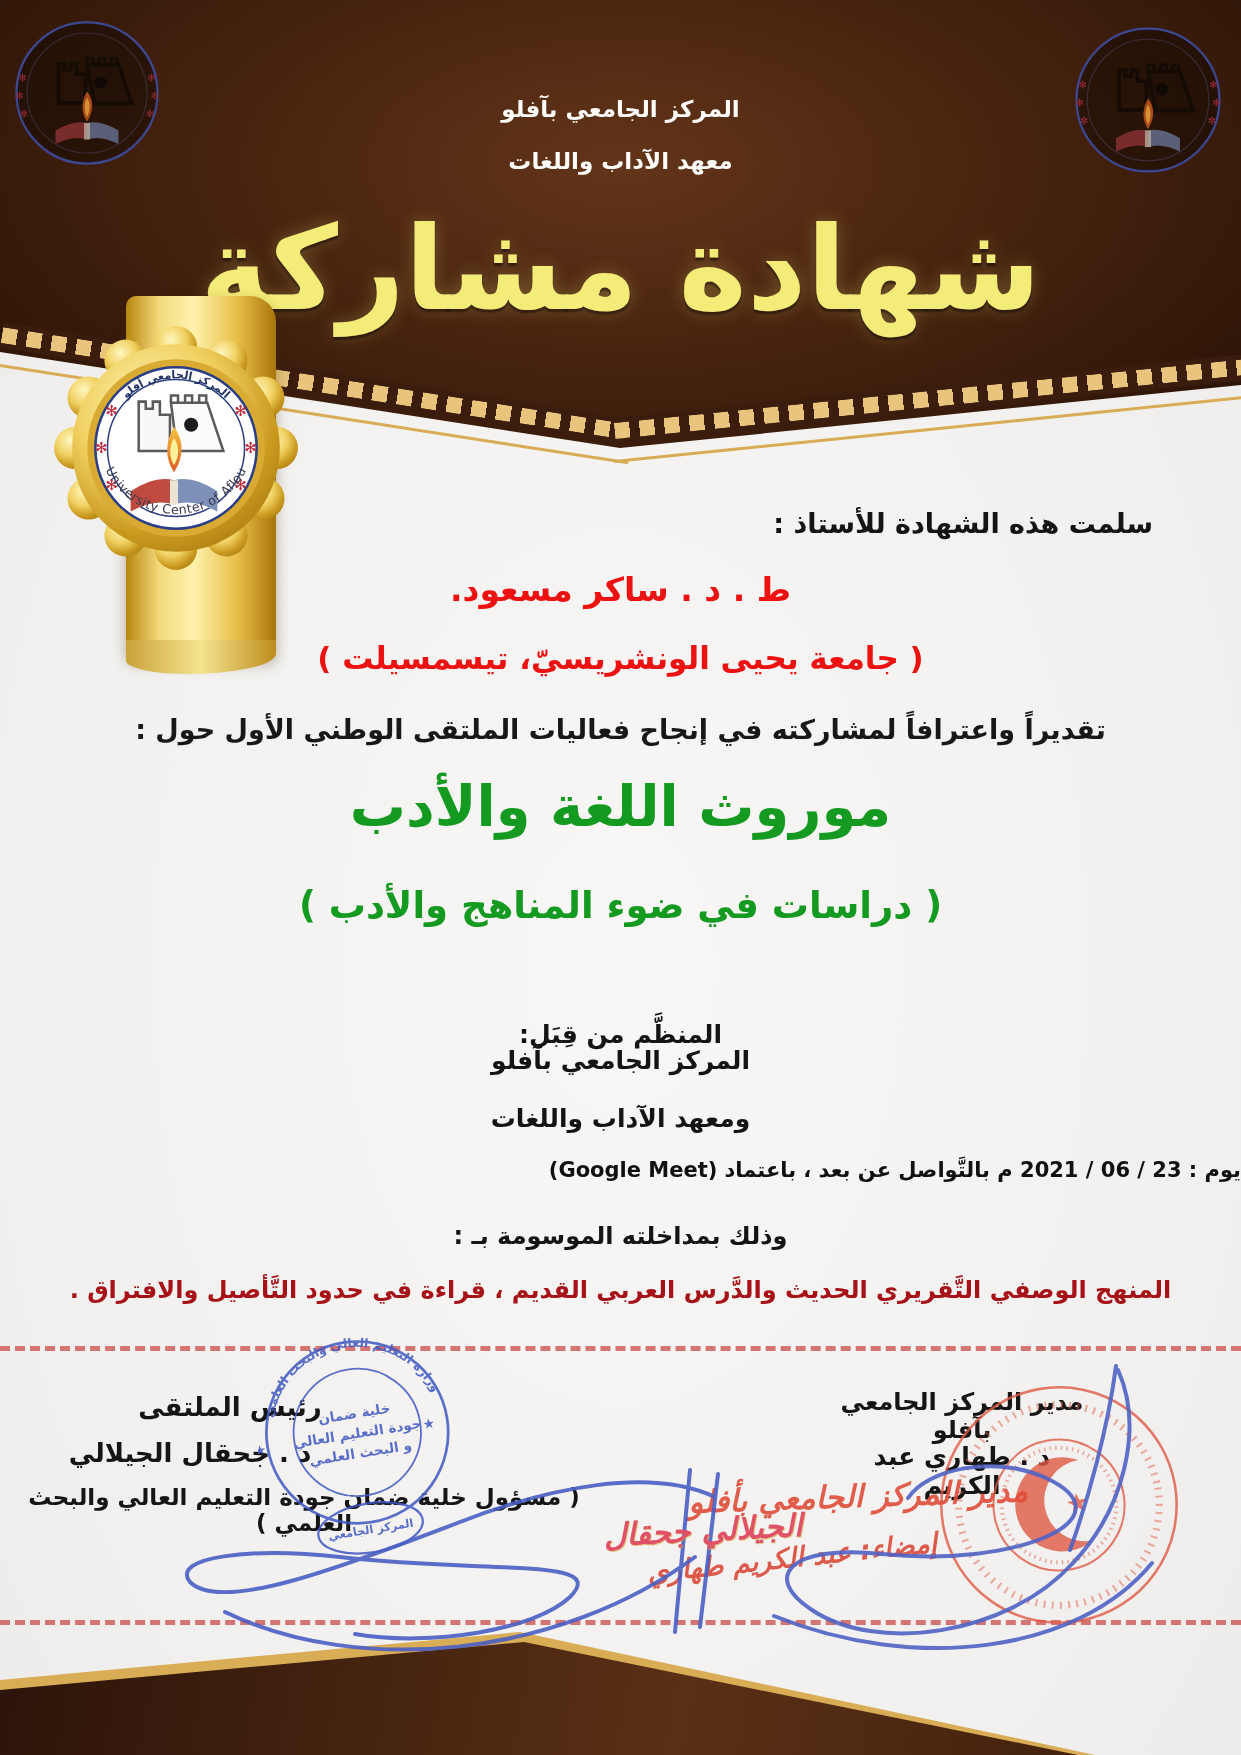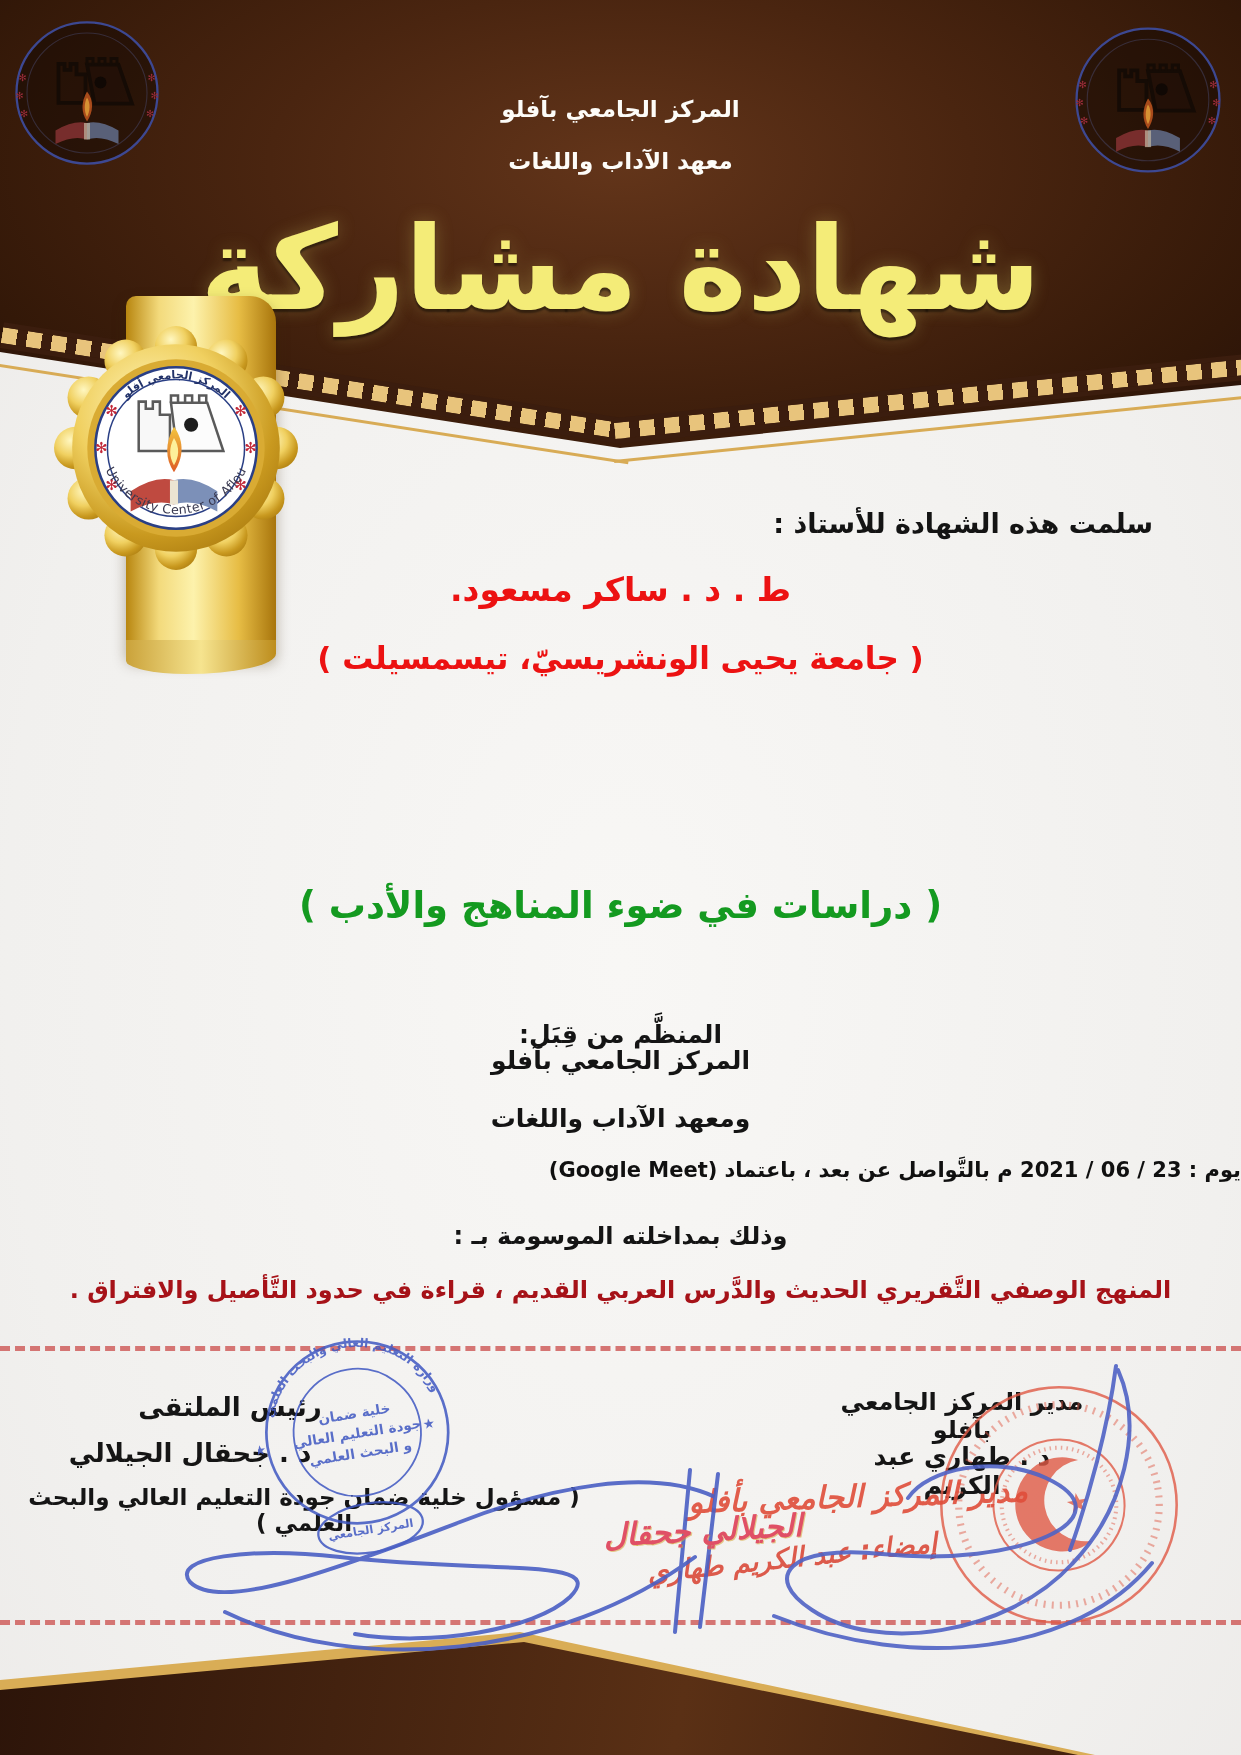--- a/index.html
+++ b/index.html
@@ -229,20 +229,22 @@
         <text font-size="12.5" fill="#38384f" letter-spacing="0.5">
           <textPath href="#sealBot" startOffset="50%" text-anchor="middle">University Center of Aflou</textPath>
         </text>
       </svg>
     </div>
   </div>
 
   <div class="abs t-presented">سلمت هذه الشهادة للأستاذ :</div>
   <div class="abs ctr t-name">ط . د . ساكر مسعود.</div>
   <div class="abs ctr t-aff">( جامعة يحيى الونشريسيّ، تيسمسيلت )</div>
+  <div class="abs ctr t-appr">تقديراً واعترافاً لمشاركته في إنجاح فعاليات الملتقى الوطني الأول حول :</div>
+  <div class="abs ctr t-event">موروث اللغة والأدب</div>
   <div class="abs ctr t-sub">( دراسات في ضوء المناهج والأدب )</div>
   <div class="abs ctr t-orgl">المنظَّم من قِبَل:</div>
   <div class="abs ctr t-org1">المركز الجامعي بآفلو</div>
   <div class="abs ctr t-org2">ومعهد الآداب واللغات</div>
   <div class="abs ctr t-date">يوم : 23 / 06 / 2021 م بالتَّواصل عن بعد ، باعتماد (Google Meet)</div>
   <div class="abs ctr t-topicl">وذلك بمداخلته الموسومة بـ :</div>
   <div class="abs ctr t-topic">المنهج الوصفي التَّقريري الحديث والدَّرس العربي القديم ، قراءة في حدود التَّأصيل والافتراق .</div>
 
   <div class="dash dash-1"></div>
   <div class="dash dash-2"></div>

